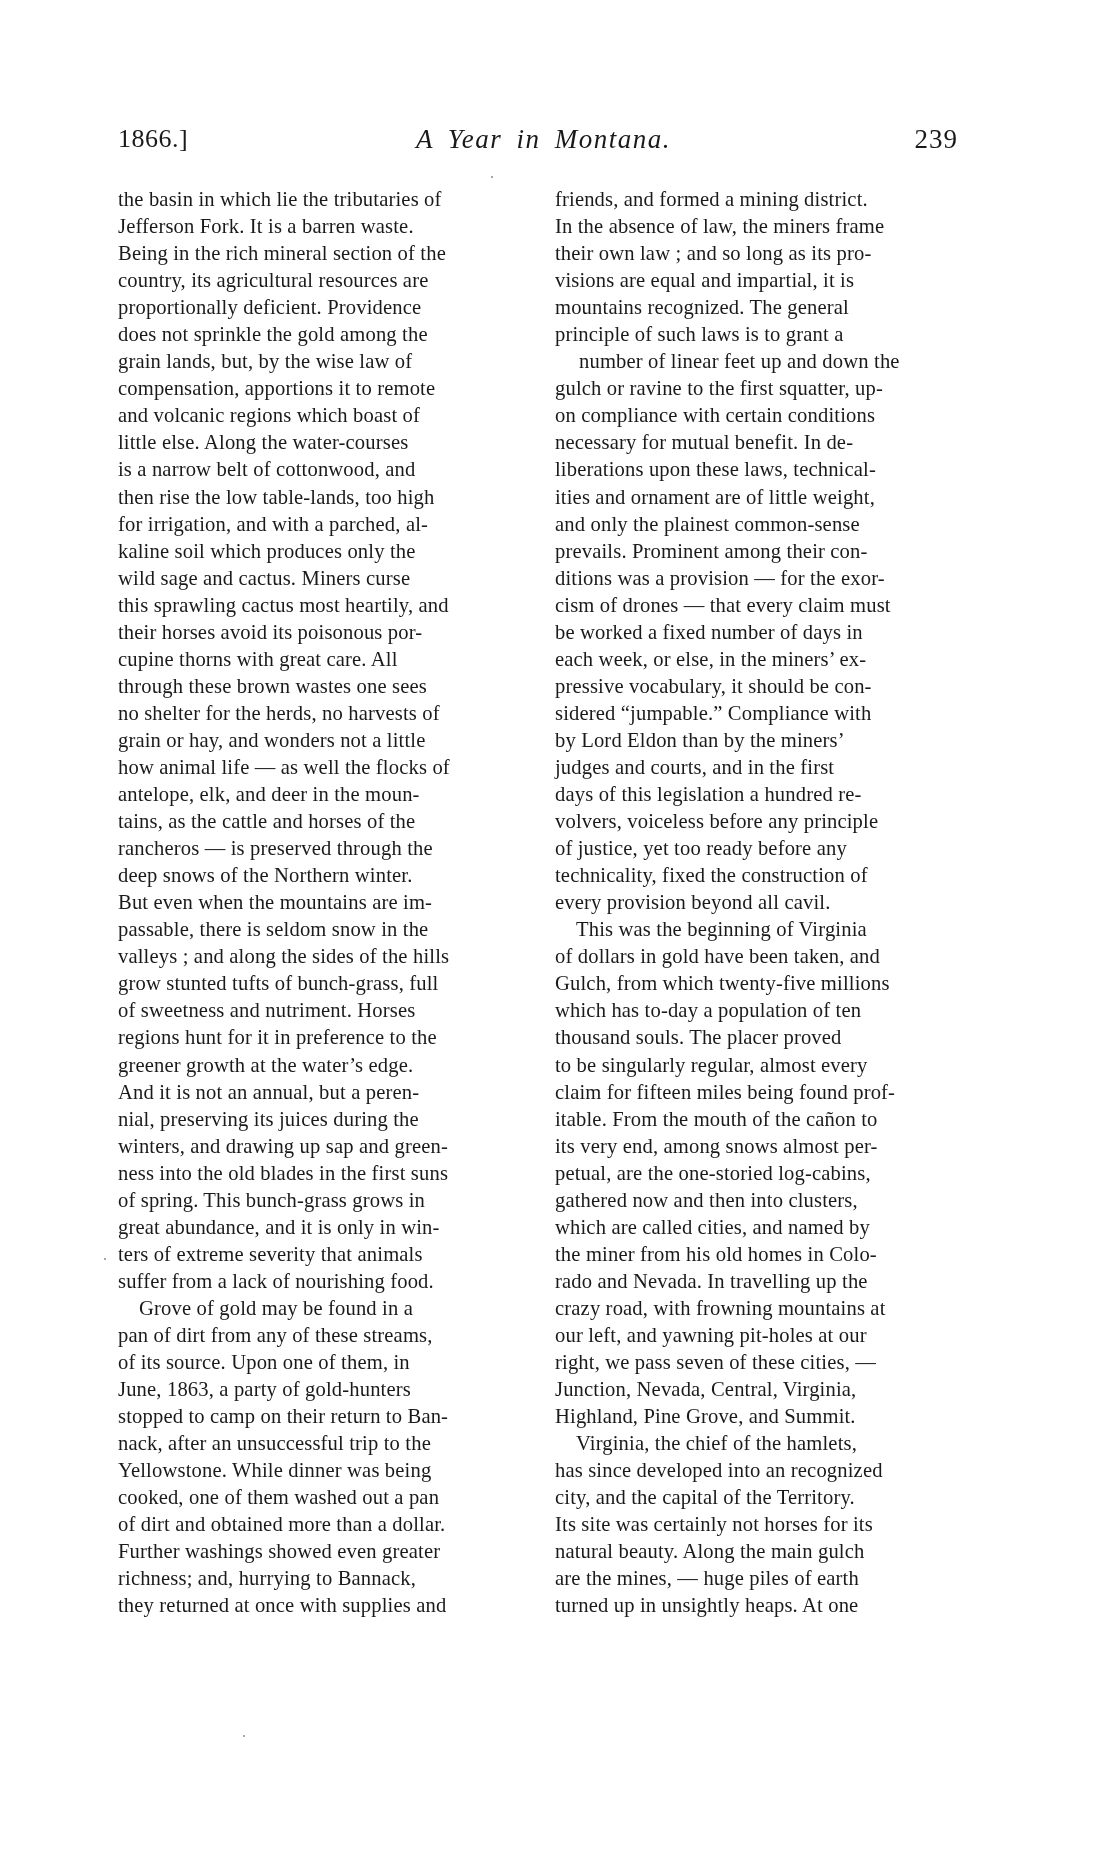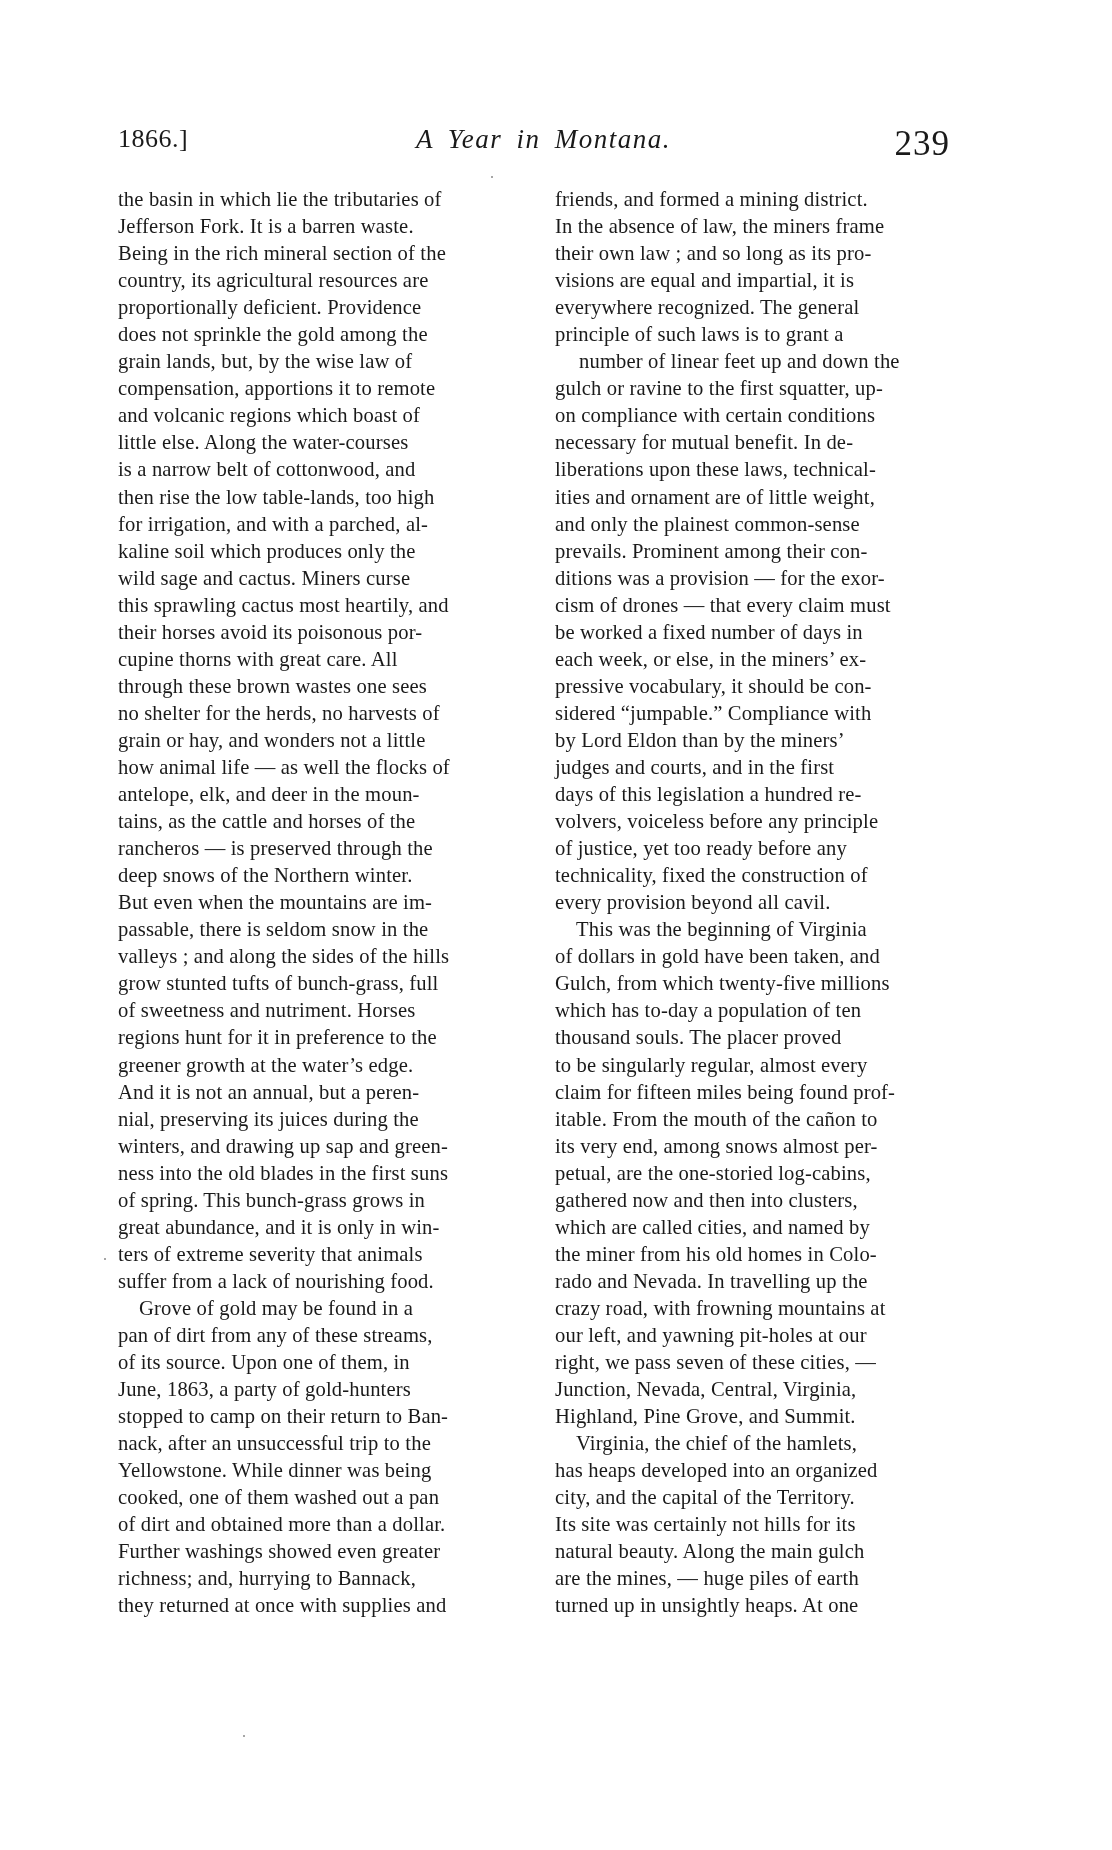--- a/index.html
+++ b/index.html
@@ -39,23 +39,23 @@
     position: absolute;
     left: 298px;
     top: 0;
     font-size: 27px;
     font-style: italic;
     letter-spacing: 1.5px;
     word-spacing: 6px;
   }
   .rh-page {
     position: absolute;
-    right: 13px;
+    right: 5px;
     top: 0;
-    font-size: 35px;
+    font-size: 27px;
     letter-spacing: 1px;
   }
   .column {
     position: absolute;
     top: 186px;
     width: 413px;
   }
   .col-left { left: 118px; }
   .col-right { left: 555px; width: 408px; }
   .line {
@@ -146,21 +146,21 @@
       <span class="line" style="word-spacing: 0px; text-align-last: left; text-align: left;">of dirt and obtained more than a dollar.</span>
       <span class="line" style="word-spacing: 0px; text-align-last: left; text-align: left;">Further washings showed even greater</span>
       <span class="line" style="word-spacing: 0px; text-align-last: left; text-align: left;">richness; and, hurrying to Bannack,</span>
       <span class="line" style="word-spacing: 0px; text-align-last: left; text-align: left;">they returned at once with supplies and</span>
     </div>
   <div class="column col-right">
       <span class="line" style="word-spacing: 0px; text-align-last: left; text-align: left;">friends, and formed a mining district.</span>
       <span class="line" style="word-spacing: 0px; text-align-last: left; text-align: left;">In the absence of law, the miners frame</span>
       <span class="line" style="word-spacing: 0px; text-align-last: left; text-align: left;">their own law ; and so long as its pro-</span>
       <span class="line" style="word-spacing: 0px; text-align-last: left; text-align: left;">visions are equal and impartial, it is</span>
-      <span class="line" style="word-spacing: 0px; text-align-last: left; text-align: left;">everywhere recognized. The general</span>
+      <span class="line" style="word-spacing: 0px; text-align-last: left; text-align: left;">mountains recognized. The general</span>
       <span class="line" style="word-spacing: 0px; text-align-last: left; text-align: left;">principle of such laws is to grant a</span>
       <span class="line" style="word-spacing: 0px; text-align-last: left; text-align: left; margin-left: 24px;">number of linear feet up and down the</span>
       <span class="line" style="word-spacing: 0px; text-align-last: left; text-align: left;">gulch or ravine to the first squatter, up-</span>
       <span class="line" style="word-spacing: 0px; text-align-last: left; text-align: left;">on compliance with certain conditions</span>
       <span class="line" style="word-spacing: 0px; text-align-last: left; text-align: left;">necessary for mutual benefit. In de-</span>
       <span class="line" style="word-spacing: 0px; text-align-last: left; text-align: left;">liberations upon these laws, technical-</span>
       <span class="line" style="word-spacing: 0px; text-align-last: left; text-align: left;">ities and ornament are of little weight,</span>
       <span class="line" style="word-spacing: 0px; text-align-last: left; text-align: left;">and only the plainest common-sense</span>
       <span class="line" style="word-spacing: 0px; text-align-last: left; text-align: left;">prevails. Prominent among their con-</span>
       <span class="line" style="word-spacing: 0px; text-align-last: left; text-align: left;">ditions was a provision — for the exor-</span>
@@ -189,23 +189,23 @@
       <span class="line" style="word-spacing: 0px; text-align-last: left; text-align: left;">gathered now and then into clusters,</span>
       <span class="line" style="word-spacing: 0px; text-align-last: left; text-align: left;">which are called cities, and named by</span>
       <span class="line" style="word-spacing: 0px; text-align-last: left; text-align: left;">the miner from his old homes in Colo-</span>
       <span class="line" style="word-spacing: 0px; text-align-last: left; text-align: left;">rado and Nevada. In travelling up the</span>
       <span class="line" style="word-spacing: 0px; text-align-last: left; text-align: left;">crazy road, with frowning mountains at</span>
       <span class="line" style="word-spacing: 0px; text-align-last: left; text-align: center;">our left, and yawning pit-holes at our</span>
       <span class="line" style="word-spacing: 0px; text-align-last: left; text-align: left;">right, we pass seven of these cities, —</span>
       <span class="line" style="word-spacing: 0px; text-align-last: left; text-align: left;">Junction, Nevada, Central, Virginia,</span>
       <span class="line last">Highland, Pine Grove, and Summit.</span>
       <span class="line indent" style="word-spacing: 0px; text-align-last: left; text-align: left;">Virginia, the chief of the hamlets,</span>
-      <span class="line" style="word-spacing: 0px; text-align-last: left; text-align: left;">has heaps developed into an organized</span>
+      <span class="line" style="word-spacing: 0px; text-align-last: left; text-align: left;">has since developed into an recognized</span>
       <span class="line" style="word-spacing: 0px; text-align-last: left; text-align: left;">city, and the capital of the Territory.</span>
-      <span class="line" style="word-spacing: 0px; text-align-last: left; text-align: left;">Its site was certainly not hills for its</span>
+      <span class="line" style="word-spacing: 0px; text-align-last: left; text-align: left;">Its site was certainly not horses for its</span>
       <span class="line" style="word-spacing: 0px; text-align-last: left; text-align: left;">natural beauty. Along the main gulch</span>
       <span class="line" style="word-spacing: 0px; text-align-last: left; text-align: left;">are the mines, — huge piles of earth</span>
       <span class="line" style="word-spacing: 0px; text-align-last: left; text-align: left;">turned up in unsightly heaps. At one</span>
     </div>
 
   <span class="speck" style="left:491px; top:176px;"></span>
   <span class="speck" style="left:243px; top:1735px;"></span>
   <span class="speck" style="left:104px; top:1258px;"></span>
 </div>
 

